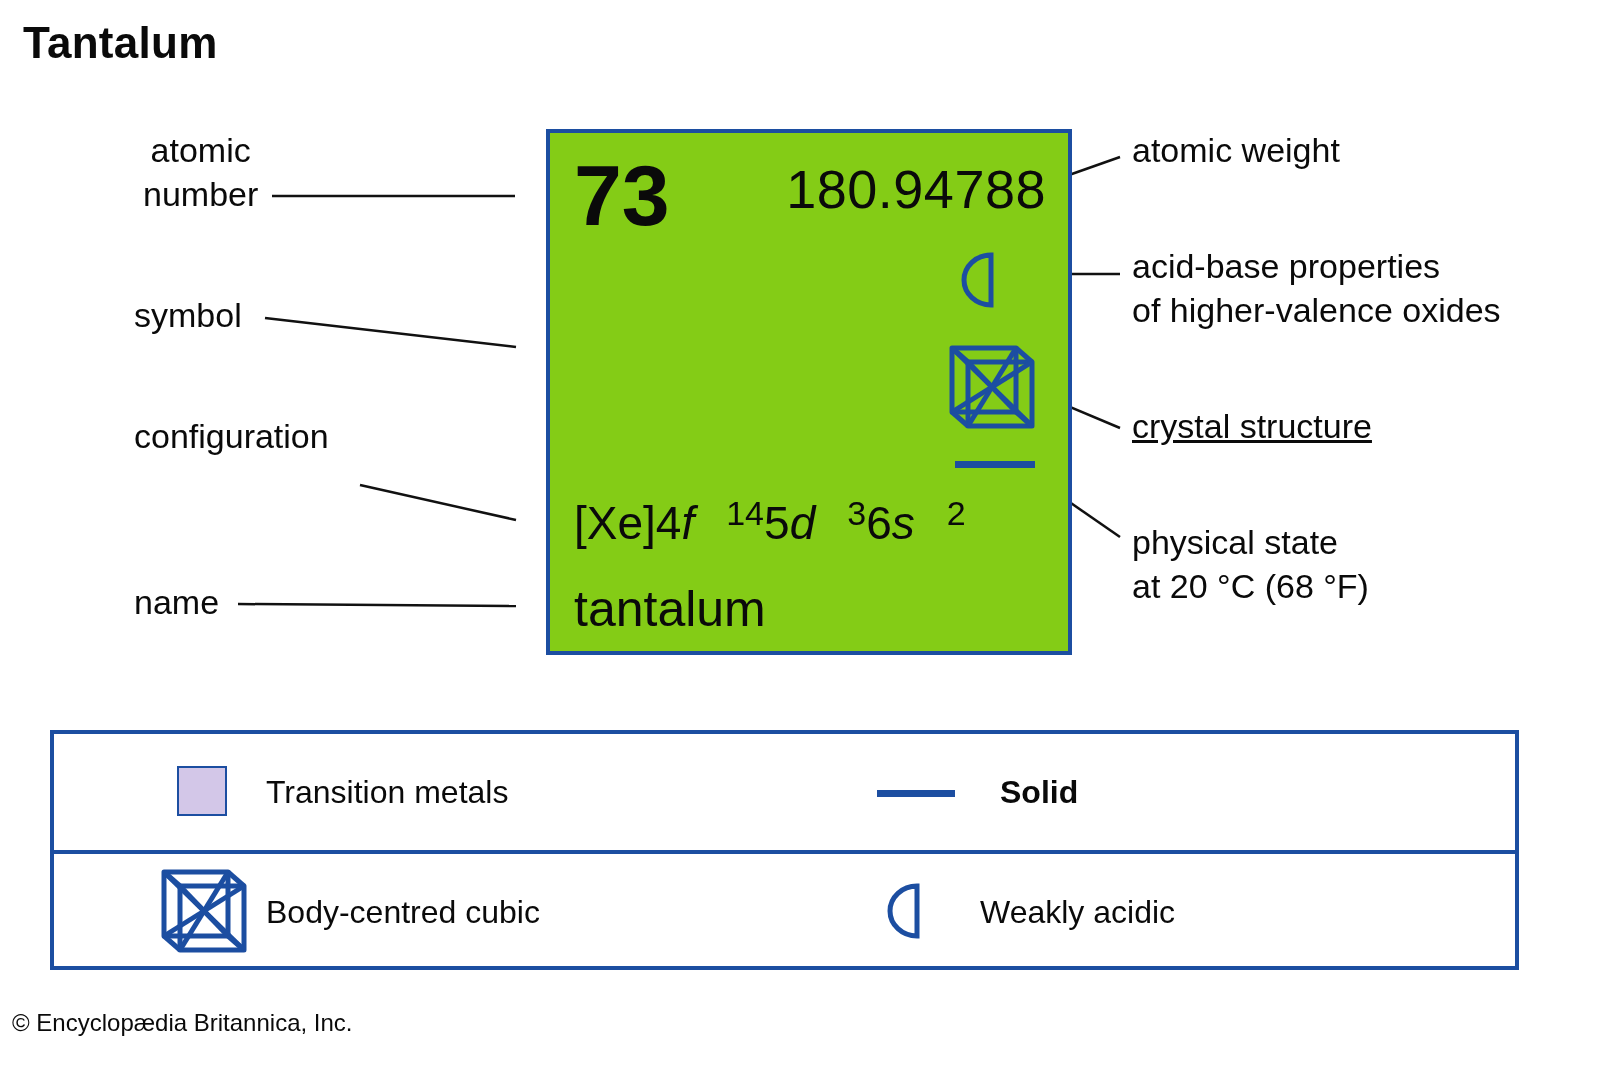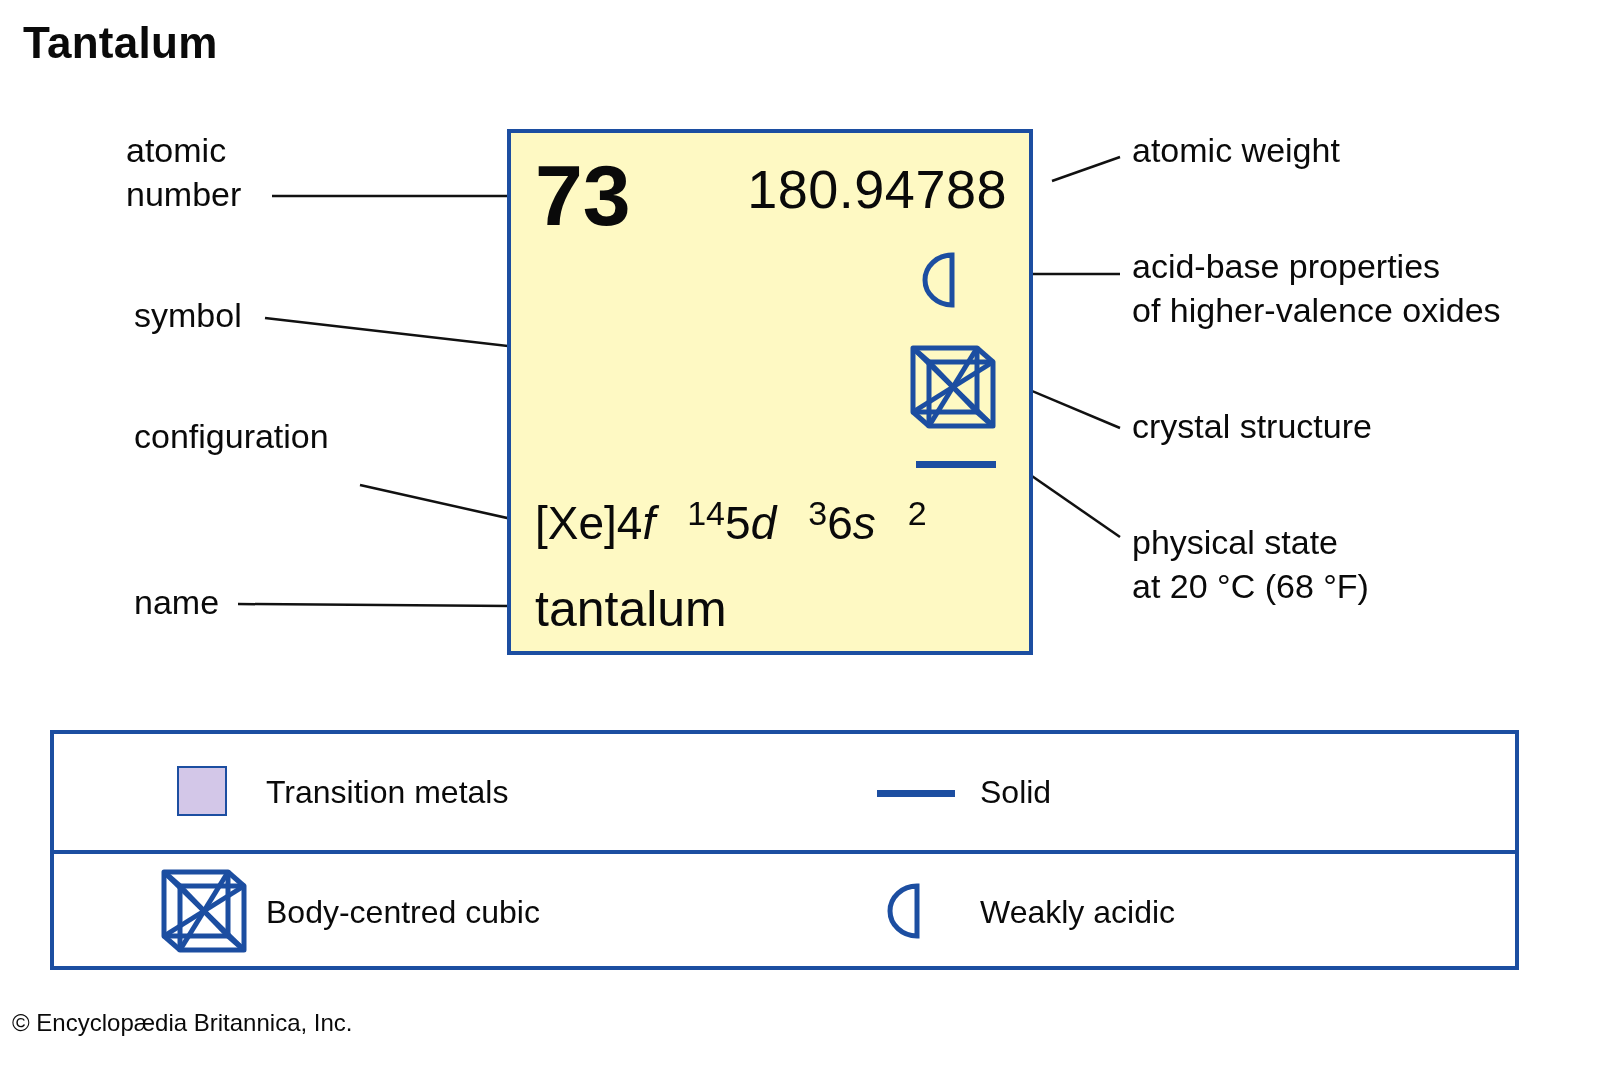--- a/index.html
+++ b/index.html
@@ -4,22 +4,22 @@
 <style>
   html, body { margin: 0; padding: 0; background: #ffffff; }
   body { width: 1600px; height: 1067px; position: relative; overflow: hidden;
          font-family: "Liberation Sans", "DejaVu Sans", sans-serif; color: #0a0a0a; }
   .abs { position: absolute; }
   .title { left: 23px; top: 18px; font-size: 44px; font-weight: bold; letter-spacing: 0.3px; }
   .lbl { font-size: 34px; line-height: 44px; white-space: nowrap; }
   .lbl div { display: block; }
   svg.lines { position: absolute; left: 0; top: 0; width: 1600px; height: 1067px; pointer-events: none; }
 
-  .element { left: 507px; top: 129px; width: 518px; height: 518px;
-             background: #fef9c3; border: 4px solid #1c4ea1; }
+  .element { left: 546px; top: 129px; width: 518px; height: 518px;
+             background: #84cc16; border: 4px solid #1c4ea1; }
   .el-number { left: 24px; top: 12px; font-size: 86px; font-weight: bold; line-height: 100px; }
   .el-weight { right: 22px; top: 24px; font-size: 54px; line-height: 64px; letter-spacing: 0.5px; }
   .el-symbol { left: 20px; top: 108px; font-size: 212px; font-weight: bold; line-height: 210px; letter-spacing: -6px; }
   .el-config { left: 24px; top: 360px; font-size: 46px; line-height: 60px; white-space: nowrap; }
   .el-config i { font-style: italic; }
   .el-config sup { font-size: 34px; vertical-align: 0; position: relative; top: -14px; margin-left: 32px; }
   .el-name { left: 24px; top: 444px; font-size: 50px; line-height: 64px; }
 
   .legend { left: 50px; top: 730px; width: 1461px; height: 232px; border: 4px solid #1c4ea1; }
   .legend-row { position: absolute; left: 0; width: 100%; height: 116px; }
@@ -41,42 +41,42 @@
     <line x1="265" y1="318" x2="516" y2="347"></line>
     <line x1="360" y1="485" x2="516" y2="520"></line>
     <line x1="238" y1="604" x2="516" y2="606"></line>
     <line x1="1052" y1="181" x2="1120" y2="157"></line>
     <line x1="1016" y1="274" x2="1120" y2="274"></line>
     <line x1="1013" y1="383" x2="1120" y2="428"></line>
     <line x1="1013" y1="463" x2="1120" y2="537"></line>
   </g>
 </svg>
 
-<div class="abs lbl" style="left:126px; top:128px;">
+<div class="abs lbl" style="left:143px; top:128px;text-align:center;">
   <div>atomic</div>
   <div>number</div>
 </div>
 <div class="abs lbl" style="left:134px; top:293px;">
   <div>symbol</div>
 </div>
 <div class="abs lbl" style="left:134px; top:414px;">
   <div>configuration</div>
 </div>
 <div class="abs lbl" style="left:134px; top:580px;">
   <div>name</div>
 </div>
 
 <div class="abs lbl" style="left:1132px; top:128px;">
   <div>atomic weight</div>
 </div>
 <div class="abs lbl" style="left:1132px; top:244px;">
   <div>acid-base properties</div>
   <div>of higher-valence oxides</div>
 </div>
-<div class="abs lbl" style="left:1132px; top:404px;">
+<div class="abs lbl" style="left:1132px; top:404px;text-decoration:underline;">
   <div>crystal structure</div>
 </div>
 <div class="abs lbl" style="left:1132px; top:520px;">
   <div>physical state</div>
   <div>at 20 °C (68 °F)</div>
 </div>
 
 <div class="abs element">
   <div class="abs el-number">73</div>
   <div class="abs el-weight">180.94788</div>
@@ -106,21 +106,21 @@
     <span>[Xe]</span><span>4</span><i>f</i><sup>14</sup><span>5</span><i>d</i><sup>3</sup><span>6</span><i>s</i><sup>2</sup>
   </div>
   <div class="abs el-name">tantalum</div>
 </div>
 
 <div class="abs legend">
   <div class="legend-row">
     <div class="swatch"></div>
     <div class="legend-text" style="left:212px;">Transition metals</div>
     <div class="abs" style="left:823px; top:56px; width:78px; height:7px; background:#1c4ea1;"></div>
-    <div class="legend-text" style="left:926px;">Solid</div>
+    <div class="legend-text" style="left:946px;font-weight:bold;">Solid</div>
   </div>
   <div class="legend-divider"></div>
   <div class="legend-row r2">
     <svg class="abs" style="left:106px; top:14px;" width="88" height="86" viewBox="0 0 88 86">
       <g fill="none" stroke="#1c4ea1" stroke-width="5" stroke-linejoin="round">
         <rect x="4" y="4" width="64" height="64"></rect>
         <rect x="20" y="18" width="64" height="64"></rect>
         <line x1="4" y1="4" x2="20" y2="18"></line>
         <line x1="68" y1="4" x2="84" y2="18"></line>
         <line x1="4" y1="68" x2="20" y2="82"></line>

